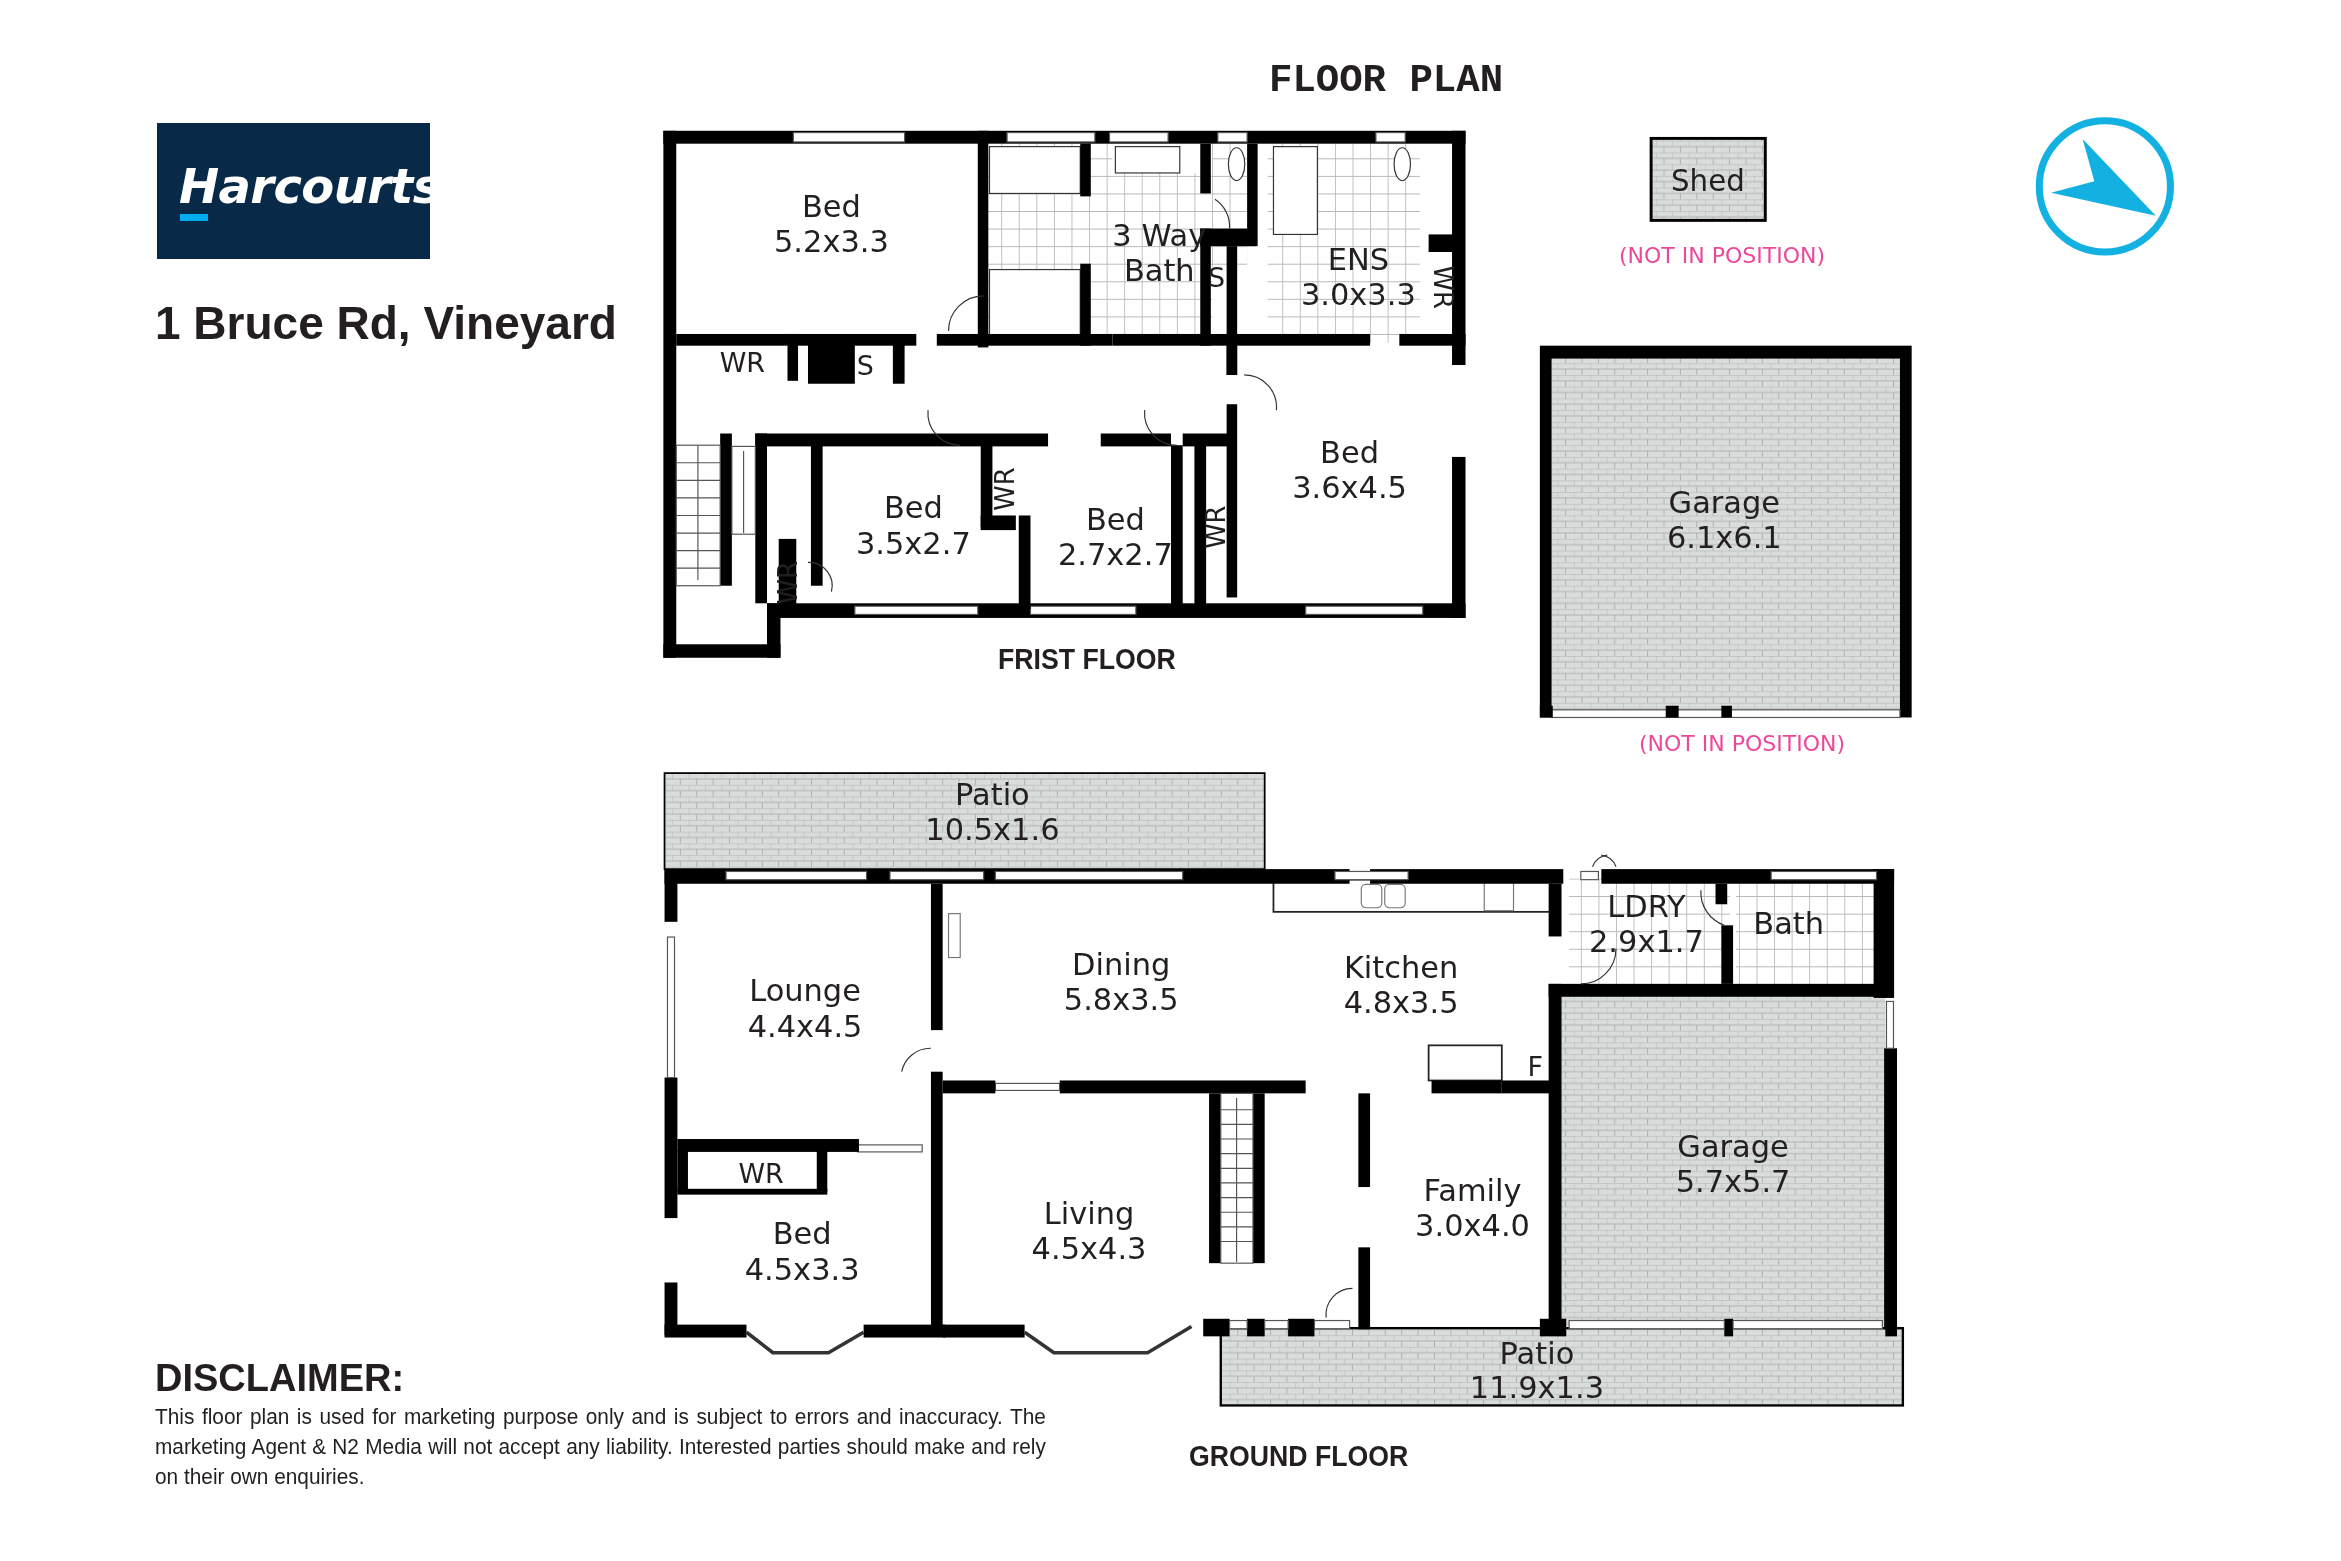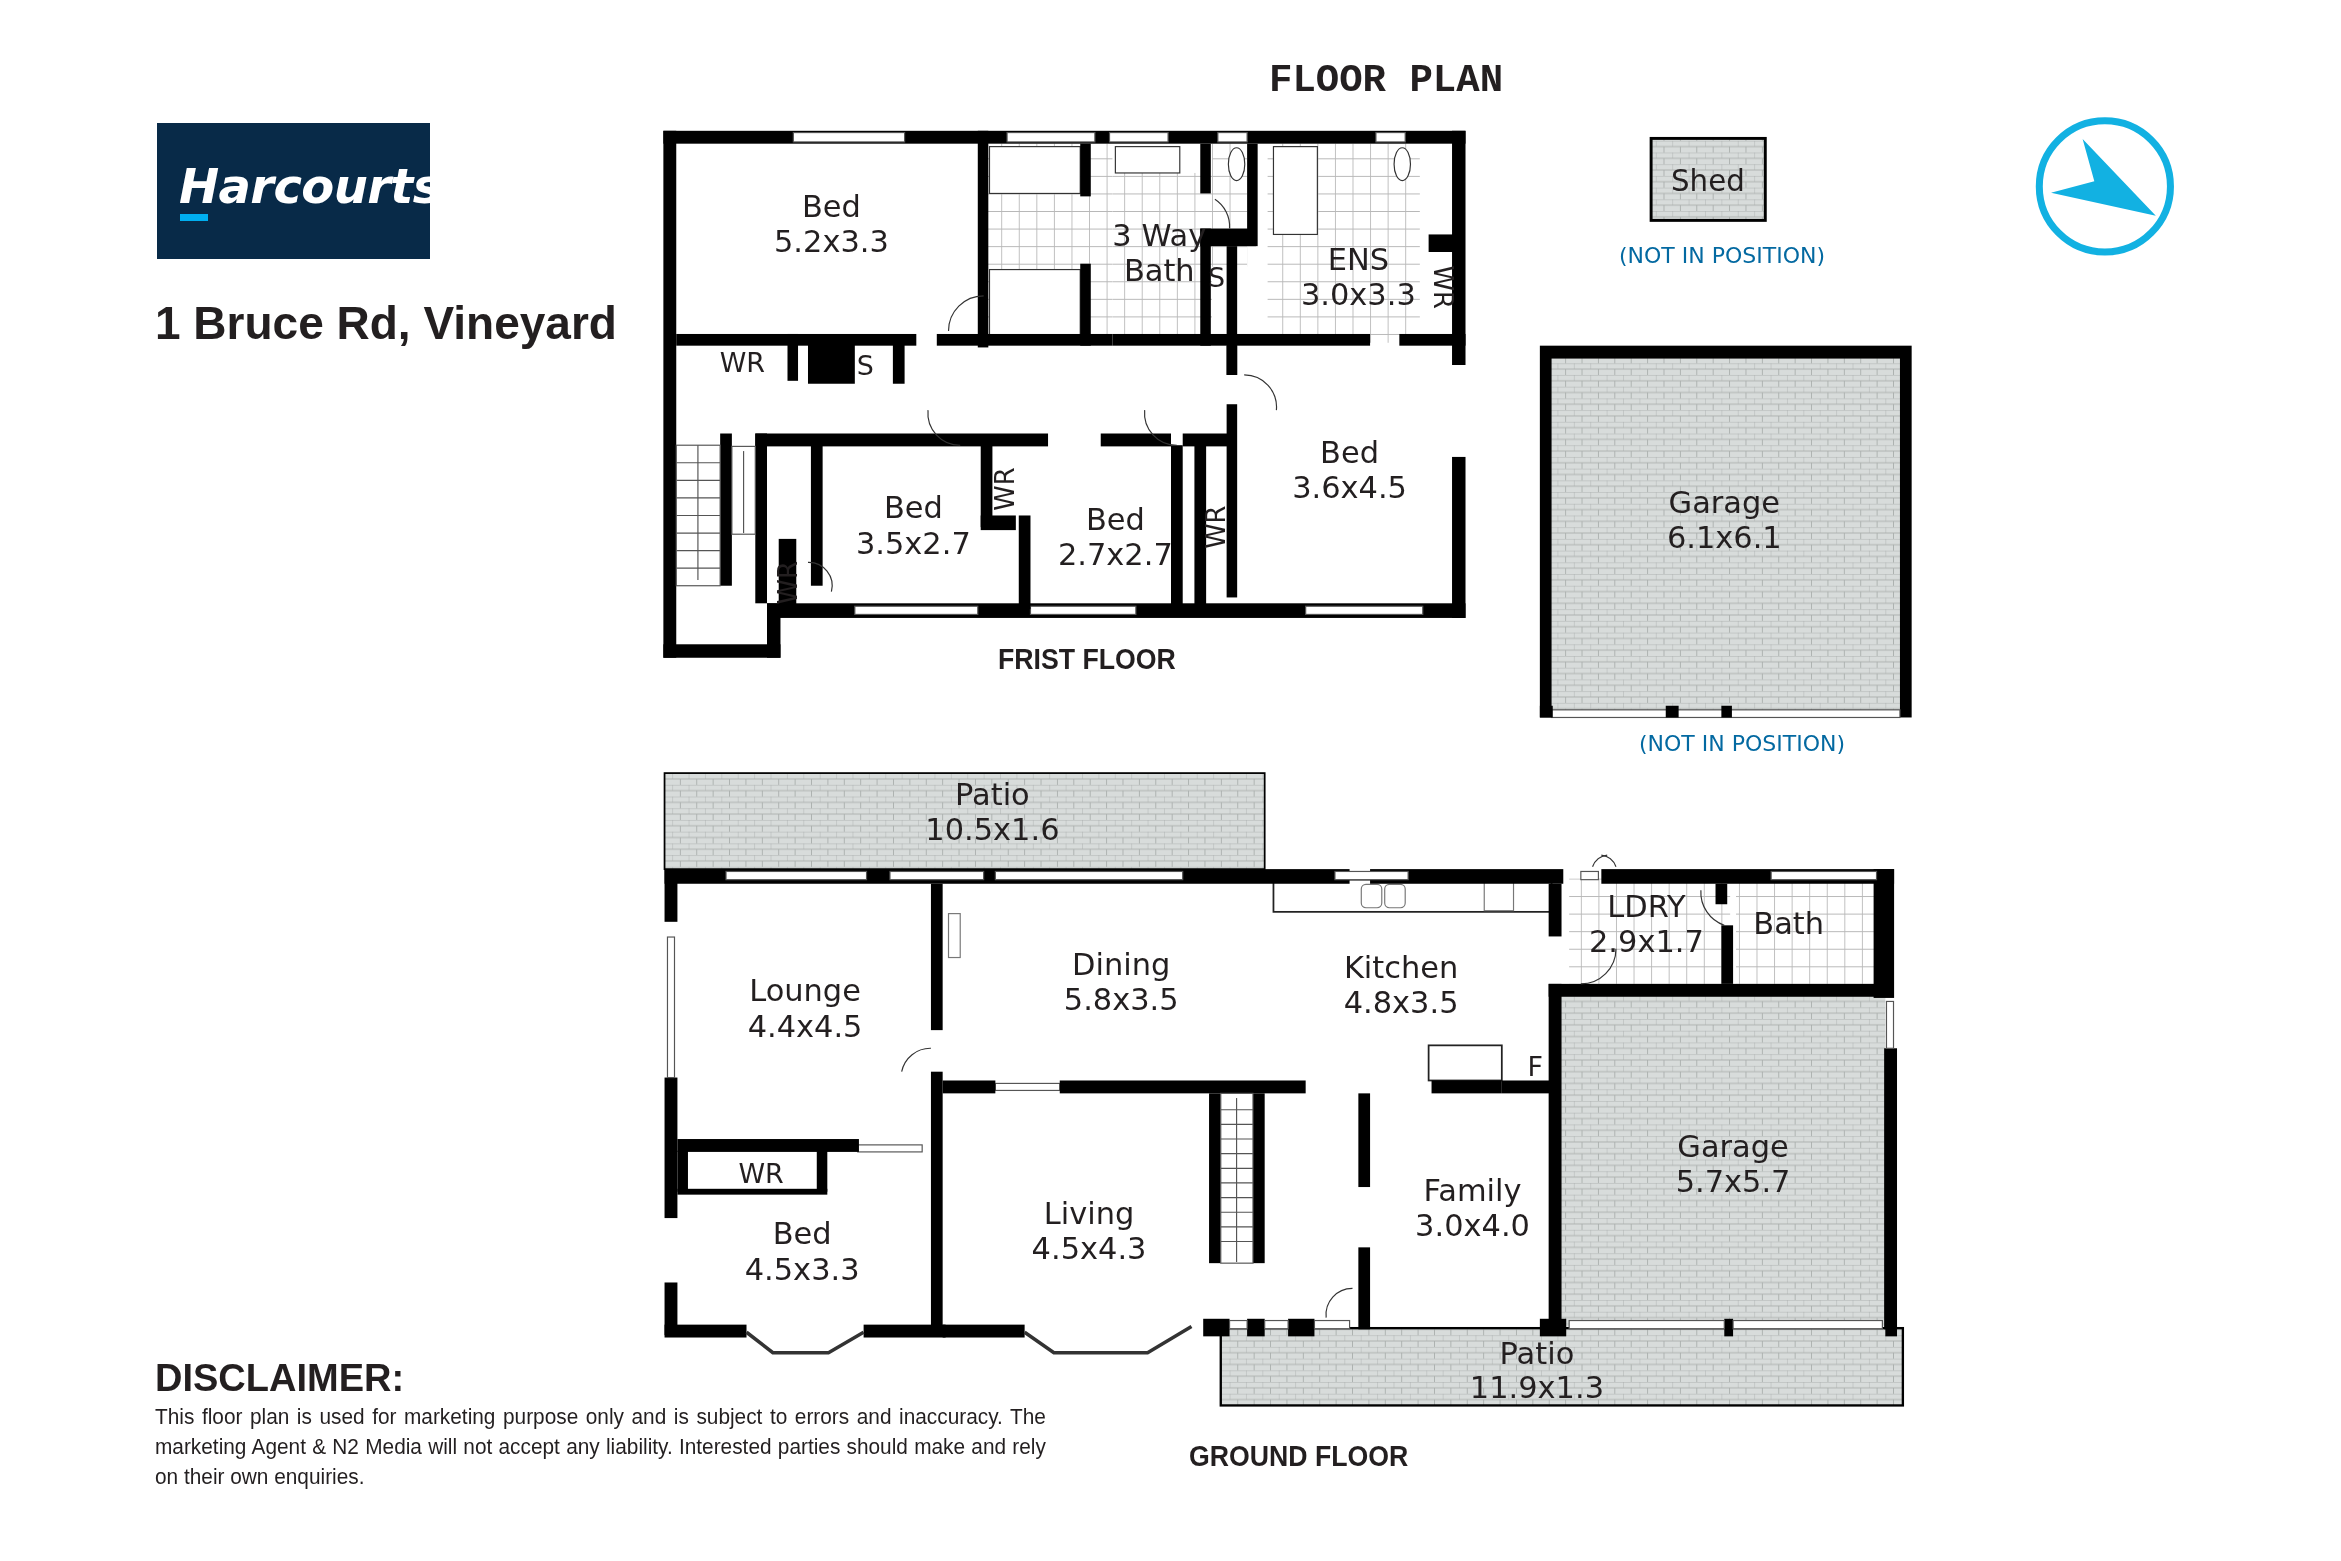--- a/index.html
+++ b/index.html
@@ -4,21 +4,21 @@
 <style>
   html, body { margin:0; padding:0; background:#ffffff; }
   body { width:2342px; height:1562px; position:relative; overflow:hidden; font-family:"DejaVu Sans", sans-serif; color:#231f20; }
   .abs { position:absolute; }
   .logo { left:157px; top:123px; width:273px; height:136px; background:#082a48; }
   .logo-text { position:absolute; left:22px; top:35px; font-family:"DejaVu Sans", sans-serif; font-weight:bold; font-size:48px; color:#ffffff; letter-spacing:-0.6px;font-style:italic; }
   .logo-bar { position:absolute; left:23.4px; top:91px; width:28px; height:7px; background:#00aeef; }
   .address { left:155px; top:296px; font-family:"Liberation Sans", sans-serif; font-weight:bold; font-size:46px; color:#231f20; white-space:nowrap; }
   .title { left:1241px; top:59px; font-family:Liberation Mono, monospace; font-weight:bold; font-size:39px; color:#231f20; white-space:nowrap;margin-left:28px; }
   .floor-label { font-family:"Liberation Sans", sans-serif; font-weight:bold; font-size:29px; color:#231f20; white-space:nowrap; transform:scaleX(0.92); transform-origin:left top; }
-  .note { font-family:"DejaVu Sans", sans-serif; font-size:22px; color:#0369a1; white-space:nowrap; }
+  .note { font-family:"DejaVu Sans", sans-serif; font-size:22px; color:#ec4899; white-space:nowrap; }
   .disc-title { left:155px; top:1357px; font-family:"Liberation Sans", sans-serif; font-weight:bold; font-size:38px; white-space:nowrap; }
   .disc-body { left:155px; top:1402px; width:928px; font-family:"Liberation Sans", sans-serif; font-size:21.7px; line-height:30px; text-align:justify; transform:scaleX(0.96); transform-origin:left top; }
   svg { position:absolute; left:0; top:0; }
   .room-name, .room-dim { font-family:"DejaVu Sans", sans-serif; fill:#231f20; text-anchor:middle; }
   .room-name { font-size:52px; }
   .room-dim { font-size:52px; }
   .wall { fill:#000; }
 </style>
 </head>
 <body>

